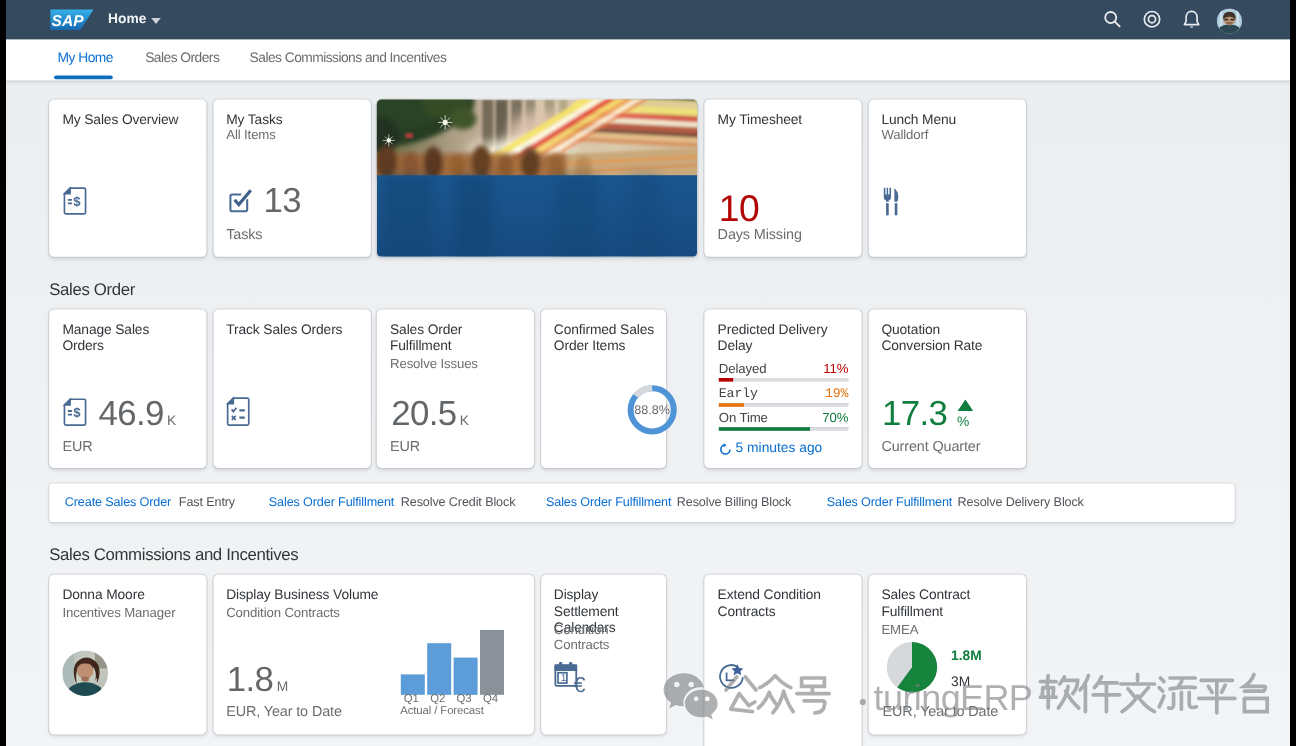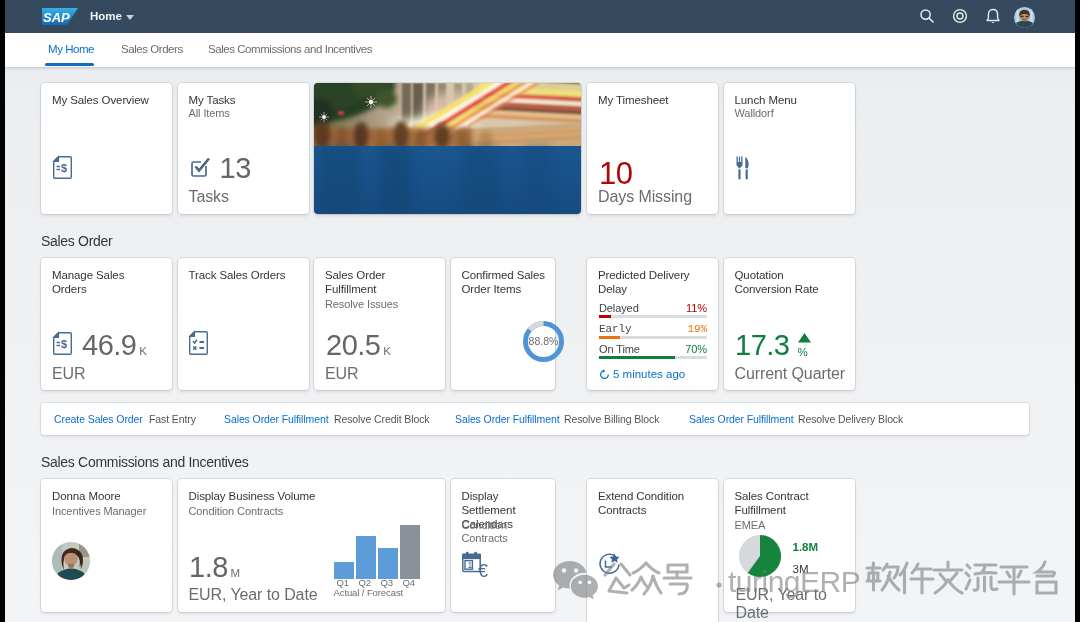--- a/index.html
+++ b/index.html
@@ -14,21 +14,21 @@
           box-shadow:0 1px 3px rgba(60,70,80,0.25);}
   .tab{position:absolute;top:0;height:34px;font-size:11.5px;line-height:33px;color:#6a6d70;letter-spacing:-0.45px;}
   .tabsel{color:#0a6ed1;}
   #tabline{position:absolute;left:41px;top:30px;width:49px;height:3px;background:#0f6cbe;border-radius:2px;}
   .card{position:absolute;background:#fff;border-radius:4px;
         box-shadow:0 0 0 1px rgba(150,158,167,0.28),0 2px 3px rgba(120,130,140,0.18);}
   .t{position:absolute;font-size:11.5px;line-height:14px;color:#32363a;letter-spacing:-0.1px;}
   .s{position:absolute;font-size:11px;line-height:13px;color:#6a6d70;letter-spacing:-0.1px;}
   .num{position:absolute;font-size:29px;color:#64676a;letter-spacing:-0.5px;}
   .unit{font-size:11.5px;color:#6a6d70;}
-  .lbl{position:absolute;font-size:16px;color:#6a6d70;letter-spacing:-0.1px;}
+  .lbl{position:absolute;font-size:12px;color:#6a6d70;letter-spacing:-0.1px;}
   .hdr{position:absolute;font-size:14px;color:#32363a;letter-spacing:-0.3px;}
   .lnk{font-size:10.5px;color:#0a6ed1;letter-spacing:-0.1px;}
   .lnkg{font-size:10.5px;color:#51555a;letter-spacing:-0.1px;}
   svg{position:absolute;overflow:visible;}
   .pdl{position:absolute;left:12px;width:108px;height:13px;border-bottom:1px solid #9aa0a6;
        font-size:11px;color:#3f4347;letter-spacing:-0.1px;}
   .pdl span:last-child{position:absolute;right:0;}
   .bar{position:absolute;left:12px;width:108px;height:3px;background:#dadde0;}
   .bar i{position:absolute;left:0;top:0;height:3px;display:block;}
 </style>

